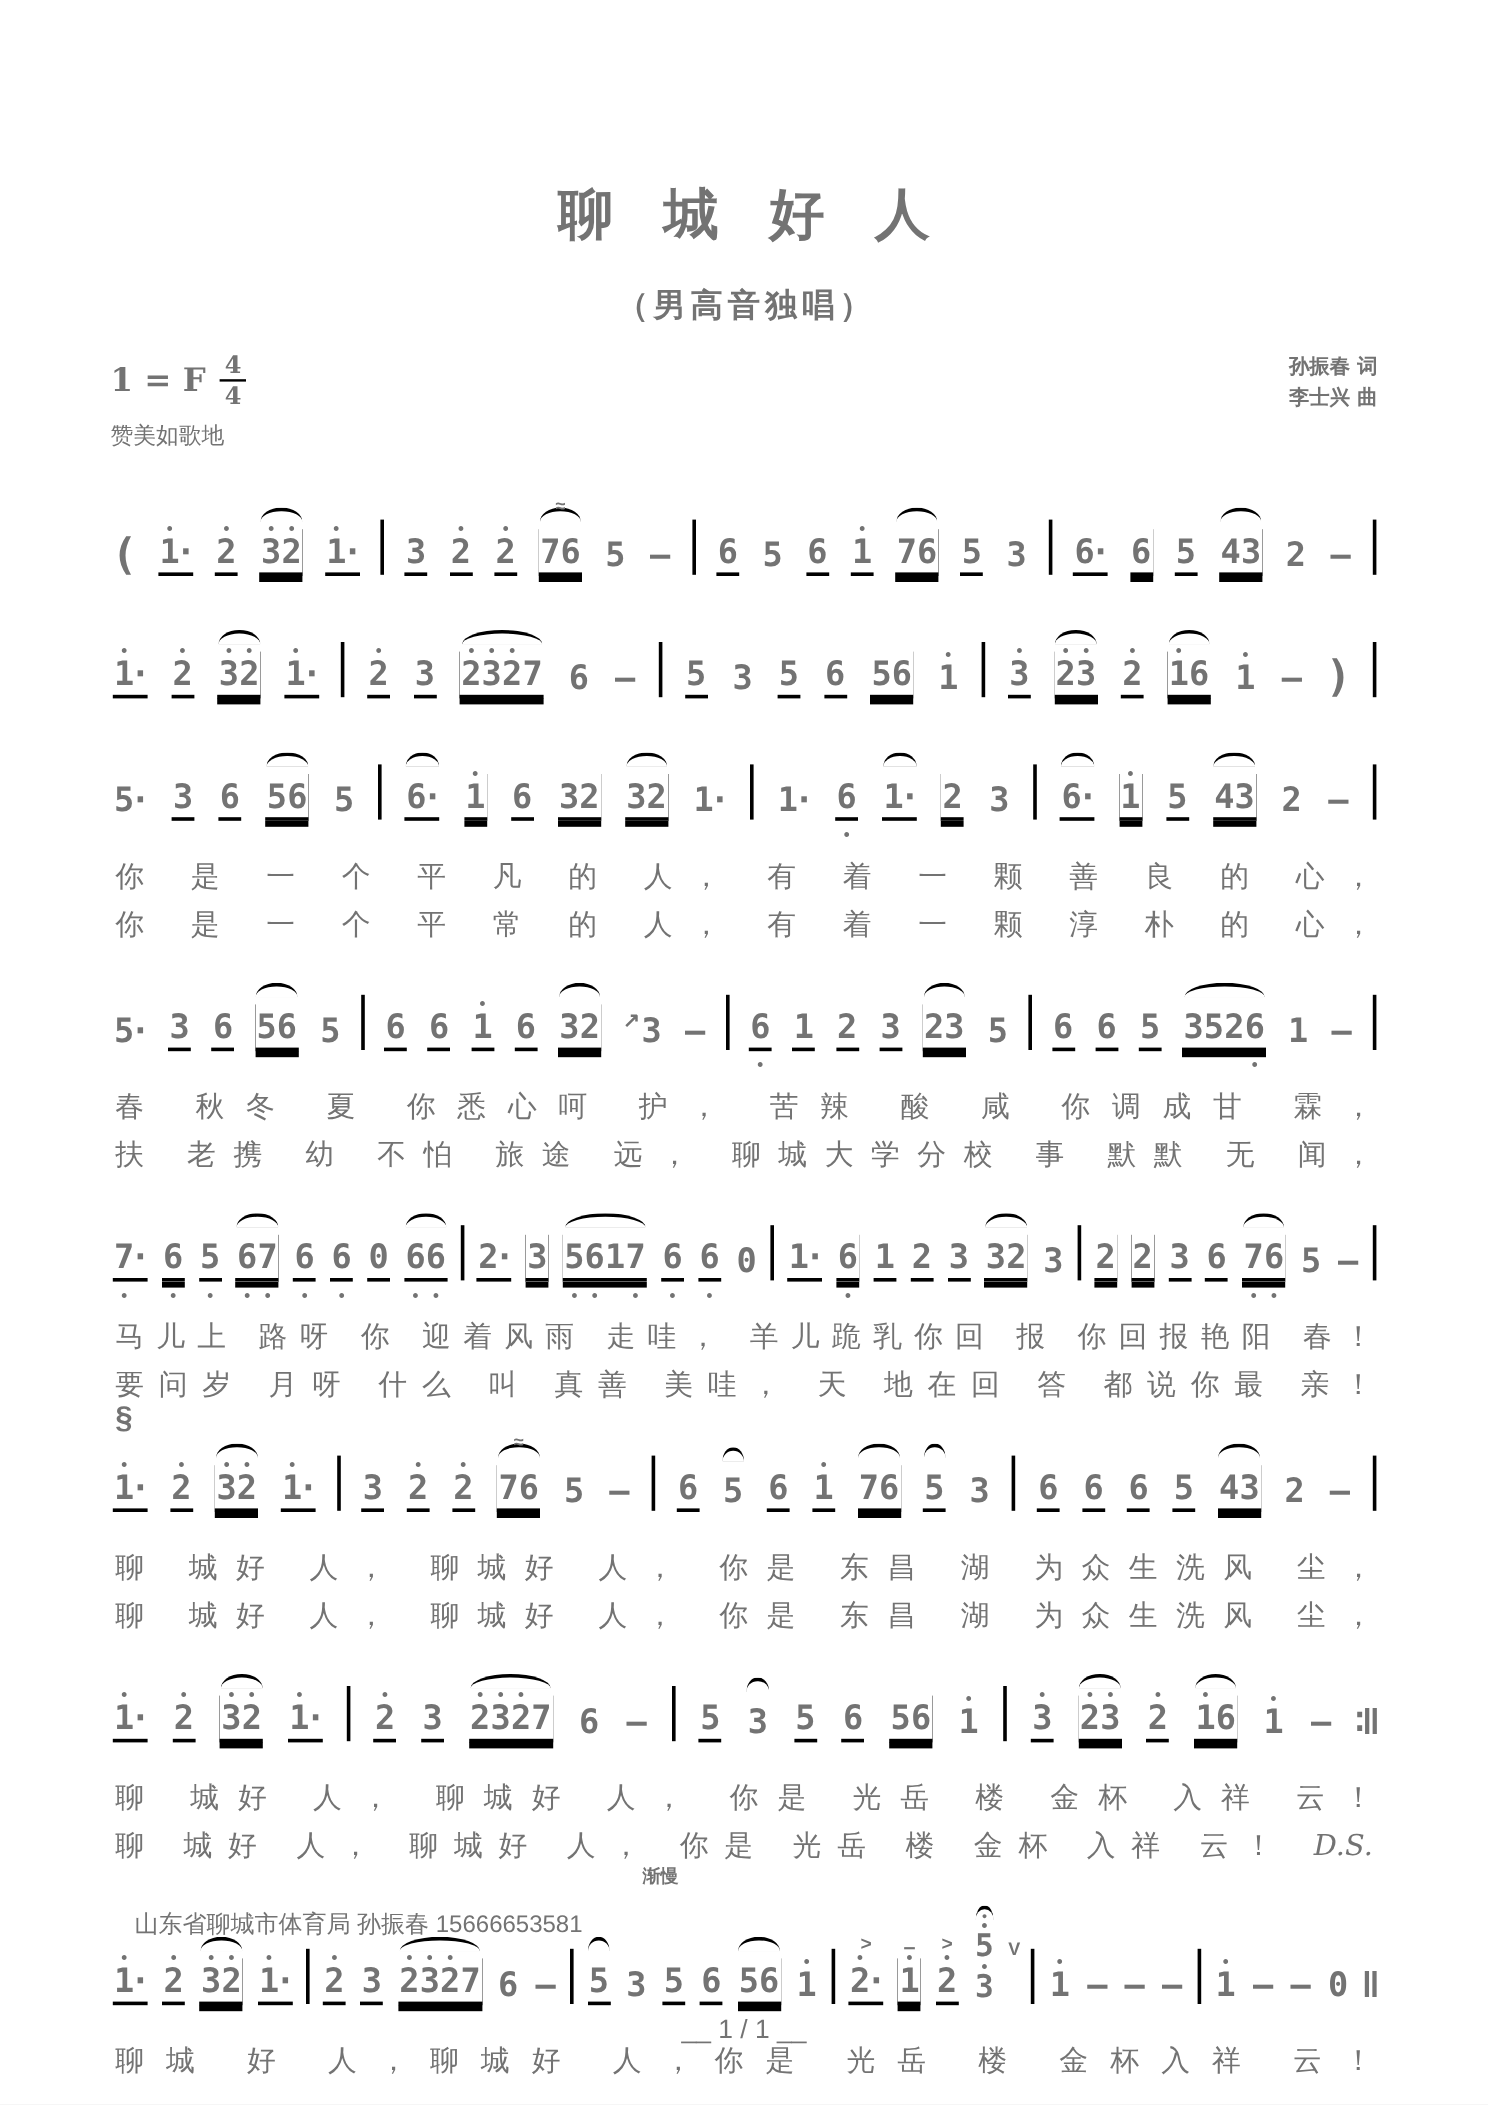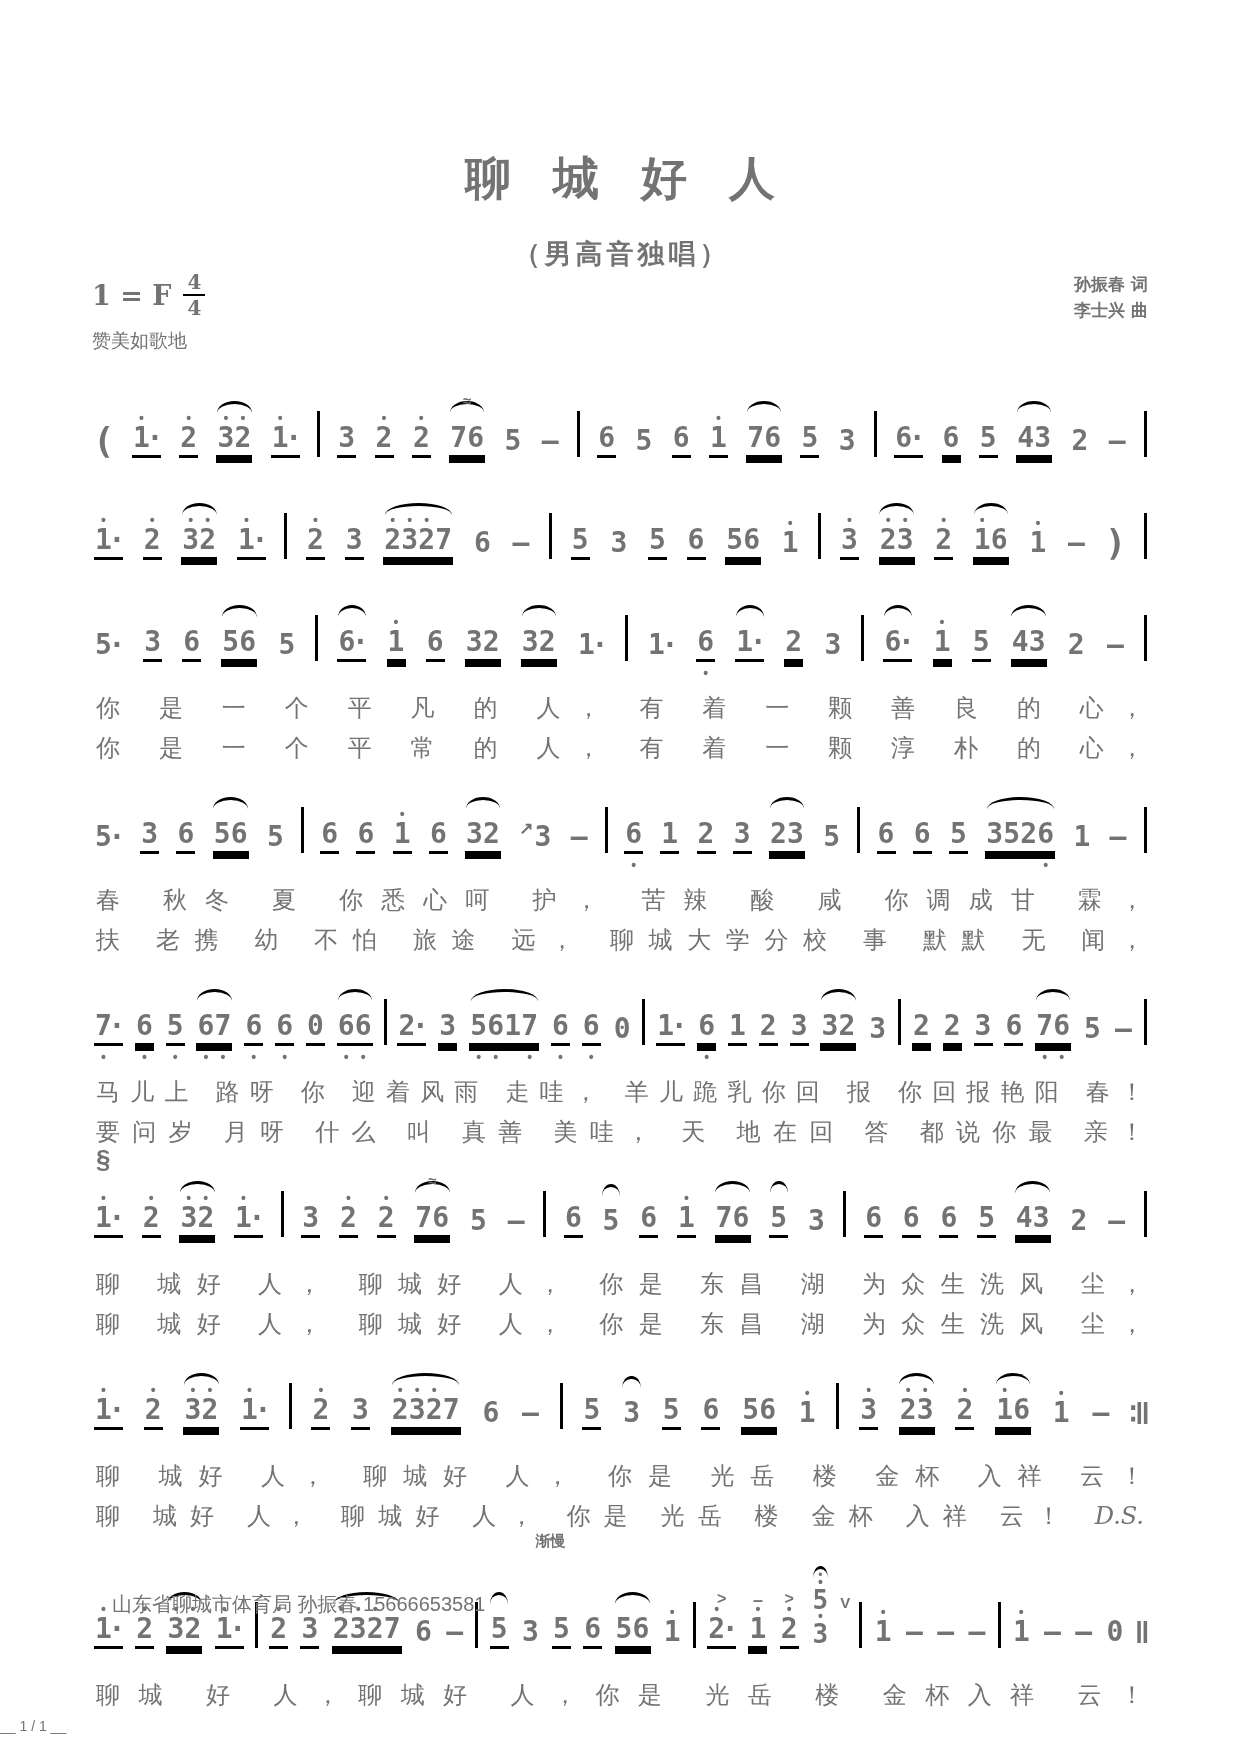--- a/index.html
+++ b/index.html
@@ -12,21 +12,21 @@
   .title{
     text-align:center;font-size:46px;font-weight:bold;margin:0;
     letter-spacing:42px;text-indent:42px;
     font-family:"DejaVu Serif", serif;
   }
   .subtitle{
     text-align:center;font-size:27px;font-weight:bold;margin-top:26px;
     letter-spacing:4px;text-indent:4px;
     font-family:Liberation Sans, sans-serif;
   }
-  .meta{display:flex;justify-content:space-between;align-items:flex-start;}
+  .meta{display:flex;justify-content:space-between;align-items:flex-start;margin-top:22px;}
   .keysig{font-family:"DejaVu Serif", serif;font-weight:bold;font-size:27px;display:flex;align-items:center;gap:12px;}
   .meter{display:inline-flex;flex-direction:column;align-items:center;font-size:20px;line-height:1;}
   .meter .num{padding:0 4px 2px;border-bottom:2px solid #000;}
   .meter .den{padding:2px 4px 0;}
   .tempo{font-size:19px;font-weight:normal;margin-top:10px;}
   .credits{text-align:left;font-size:17px;font-weight:bold;line-height:1.5;font-family:"DejaVu Serif", serif;}
   
   #systems{margin-top:44px;}
   .system{position:relative;margin-bottom:24px;}
   .system.has-lyrics{margin-bottom:30px;}
@@ -65,21 +65,21 @@
   .breath{font-size:15px;font-weight:bold;margin:0 0 56px;}
   
   .lyric{
     font-size:24px;margin-top:12px;padding:0 4px;
     text-align:justify;text-align-last:justify;
     font-family:"Liberation Sans", sans-serif;
   }
   .lyric + .lyric{margin-top:8px;}
   
   .footer{position:absolute;left:112px;top:1588px;font-size:20px;line-height:1.6;}
-  .pageno{position:absolute;left:0;top:1718px;width:100%;font-size:14px;}
+  .pageno{position:absolute;left:0;top:1678px;width:100%;text-align:center;font-size:22px;}
 </style>
 </head>
 <body>
 
 <div class="page">
 
   <h1 class="title">聊城好人</h1>
   <div class="subtitle">（男高音独唱）</div>
 
   <div class="meta">

